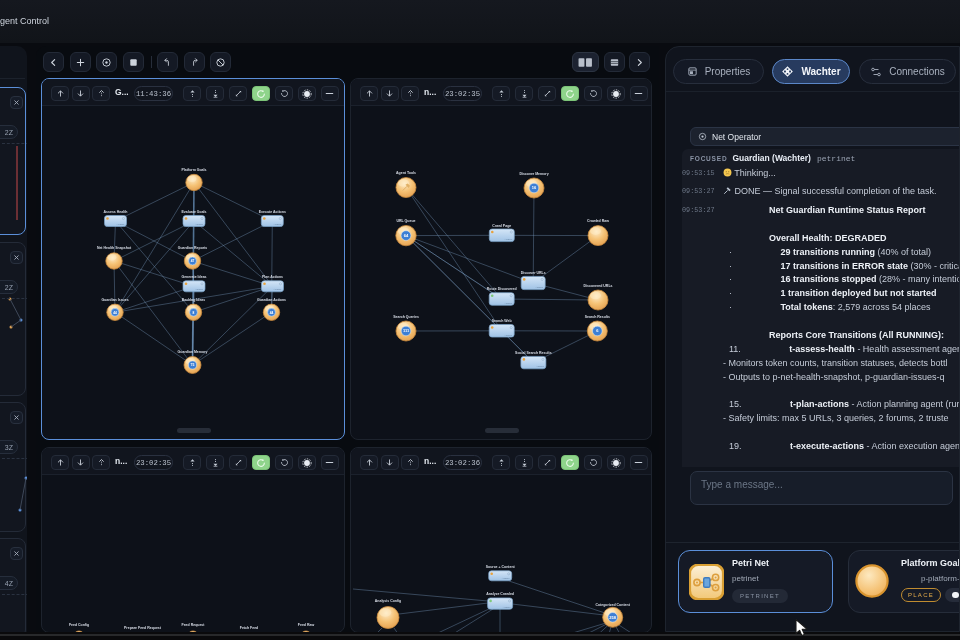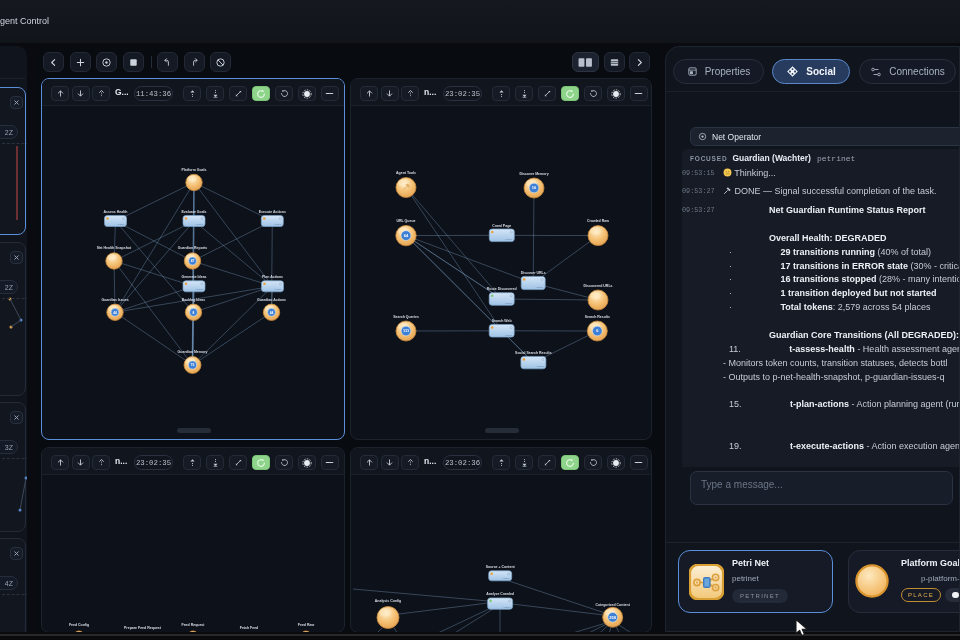--- a/index.html
+++ b/index.html
@@ -728,21 +728,21 @@
       <span>Properties</span>
     </div>
   <div class="tab active" style="left:106px;width:78px">
       <svg viewBox="0 0 24 24" width="13" height="13">
         <path d="M12 2.2L21.8 12 12 21.8 2.2 12Z" fill="#f2f5fa"></path>
         <circle cx="12" cy="7.6" r="1.7" fill="#273b5f"></circle>
         <circle cx="12" cy="16.4" r="1.7" fill="#273b5f"></circle>
         <rect x="5.6" y="10.3" width="3.4" height="3.4" fill="#273b5f"></rect>
         <rect x="15" y="10.3" width="3.4" height="3.4" fill="#273b5f"></rect>
       </svg>
-      <span>Social</span>
+      <span>Wachter</span>
     </div>
   <div class="tab" style="left:193px;width:97px">
       <svg viewBox="0 0 24 24" width="12" height="12">
         <circle cx="6" cy="7" r="2.6" stroke="currentColor" stroke-width="1.8" fill="none"></circle>
         <circle cx="18" cy="17" r="2.6" stroke="currentColor" stroke-width="1.8" fill="none"></circle>
         <path d="M8.5 7H17M7 17h8.5" stroke="currentColor" stroke-width="1.8"></path>
       </svg>
       <span>Connections</span>
     </div>
   <div id="tabsep"></div>
@@ -807,21 +807,21 @@
       <div class="lrow">
         <span class="ts"></span>
         <span class="lc" style="padding-left:14px">· <b>Total tokens</b>: 2,579 across 54 places</span>
       </div>
       <div class="lrow">
         <span class="ts"></span>
         <span class="lc" style="padding-left:0px"></span>
       </div>
       <div class="lrow">
         <span class="ts"></span>
-        <span class="lc" style="padding-left:8px"><b>Guardian Core Transitions (All DEGRADED):</b></span>
+        <span class="lc" style="padding-left:8px"><b>Reports Core Transitions (All RUNNING):</b></span>
       </div>
       <div class="lrow">
         <span class="ts"></span>
         <span class="lc" style="padding-left:14px">11. <b>t-assess-health</b> - Health assessment agent (runs e</span>
       </div>
       <div class="lrow">
         <span class="ts"></span>
         <span class="lc" style="padding-left:8px">- Monitors token counts, transition statuses, detects bottl</span>
       </div>
       <div class="lrow">
@@ -831,20 +831,21 @@
       <div class="lrow">
         <span class="ts"></span>
         <span class="lc" style="padding-left:0px"></span>
       </div>
       <div class="lrow">
         <span class="ts"></span>
         <span class="lc" style="padding-left:14px">15. <b>t-plan-actions</b> - Action planning agent (runs every</span>
       </div>
       <div class="lrow">
         <span class="ts"></span>
+        <span class="lc" style="padding-left:8px">- Safety limits: max 5 URLs, 3 queries, 2 forums, 2 truste</span>
       </div>
       <div class="lrow">
         <span class="ts"></span>
         <span class="lc" style="padding-left:0px"></span>
       </div>
       <div class="lrow">
         <span class="ts"></span>
         <span class="lc" style="padding-left:14px">19. <b>t-execute-actions</b> - Action execution agent (runs e</span>
       </div>
     </div>

